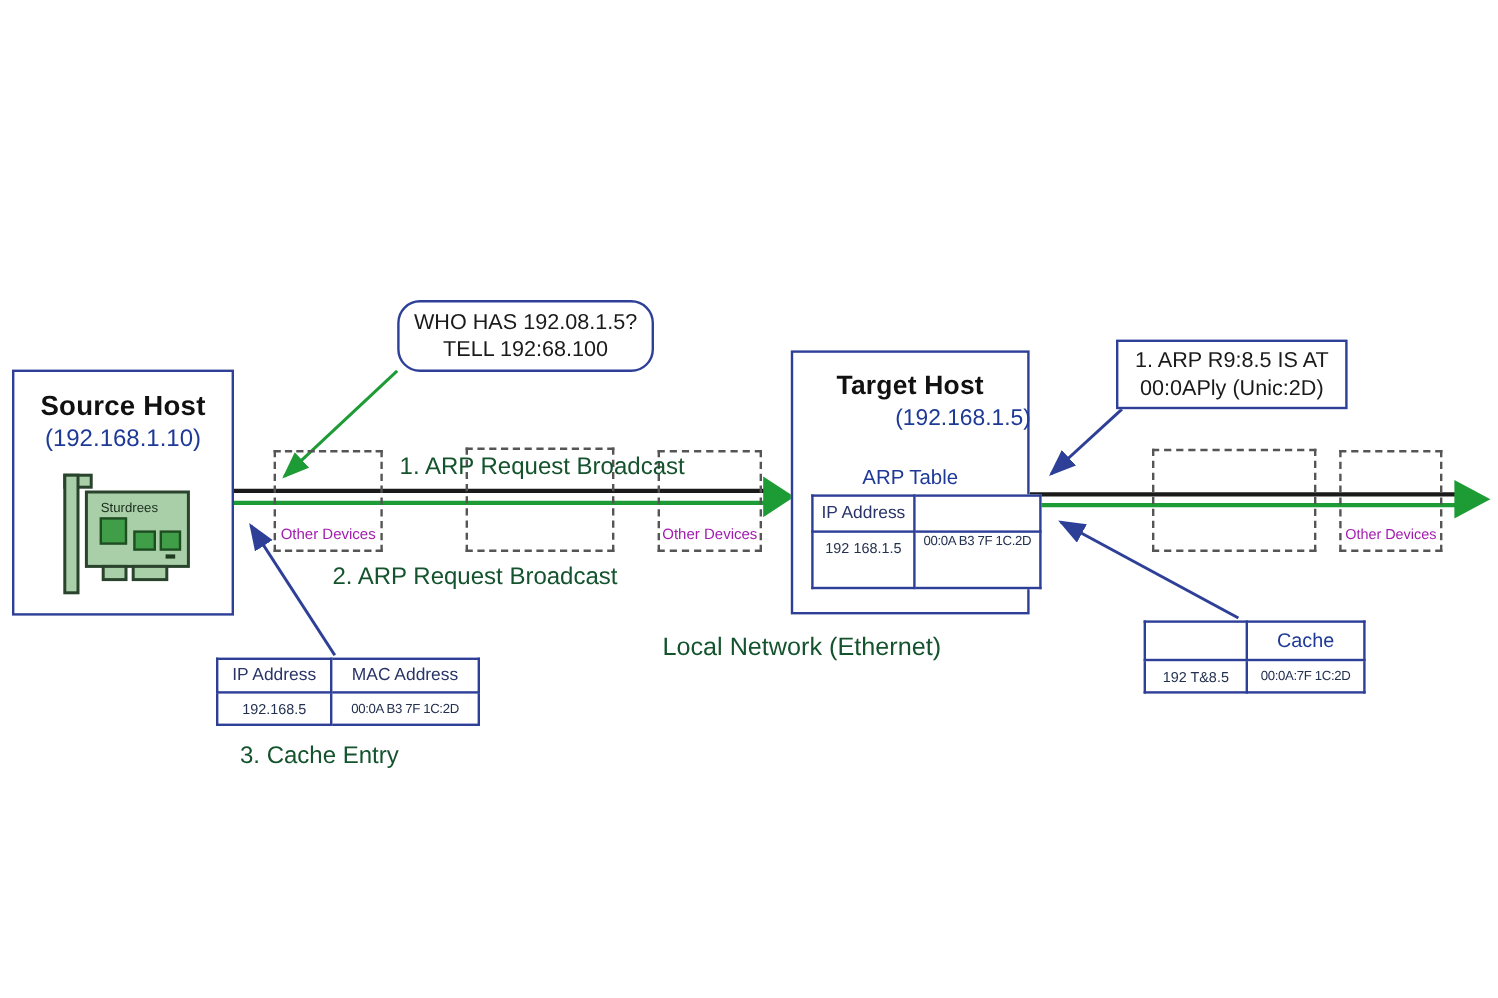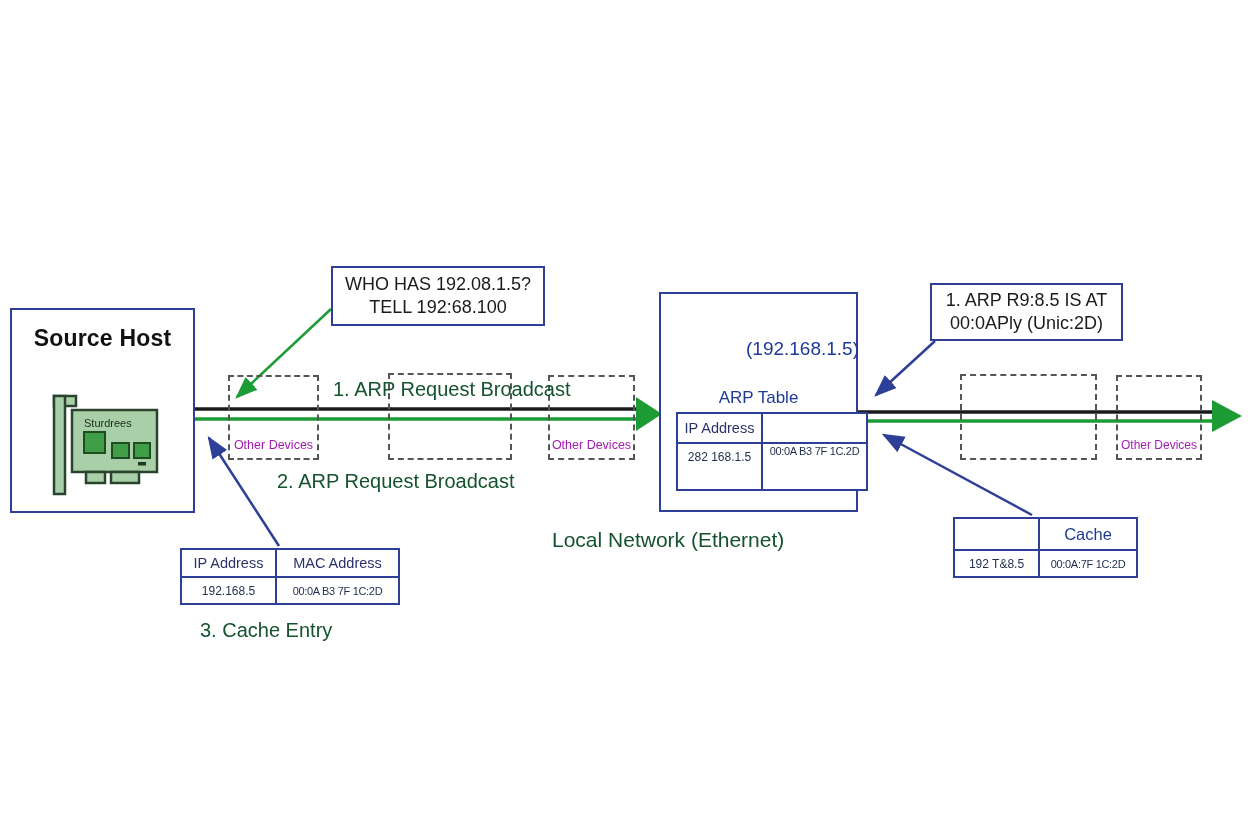--- a/index.html
+++ b/index.html
@@ -65,52 +65,54 @@
     <polygon points="1212,400 1242,416 1212,432" fill="#1d9b34"></polygon>
 
     <line x1="331" y1="309" x2="237" y2="397" stroke="#1d9b34" stroke-width="2.5" marker-end="url(#greenArrow)"></line>
     <line x1="279" y1="546" x2="209" y2="438" stroke="#2e3f98" stroke-width="2.5" marker-end="url(#blueArrow)"></line>
     <line x1="935" y1="341" x2="876" y2="395" stroke="#2e3f98" stroke-width="2.5" marker-end="url(#blueArrow)"></line>
     <line x1="1032" y1="515" x2="884" y2="435" stroke="#2e3f98" stroke-width="2.5" marker-end="url(#blueArrow)"></line>
   </svg>
 
   <div class="host-box" style="left:10px;top:308px;width:185px;height:205px;">
     <div class="host-title" style="top:15px;">Source Host</div>
+    <div class="host-ip" style="top:45px;">(192.168.1.10)</div>
     <svg class="abs" style="left:32px;top:82px;" width="125" height="112" viewBox="0 0 125 112">
       <rect x="10" y="4" width="22" height="10" fill="#a9cfa9" stroke="#2a432c" stroke-width="2.5"></rect>
       <rect x="10" y="4" width="11" height="98" fill="#a9cfa9" stroke="#2a432c" stroke-width="2.5"></rect>
       <rect x="28" y="18" width="85" height="62" fill="#a9cfa9" stroke="#2a432c" stroke-width="2.5"></rect>
       <text x="40" y="35" font-size="11" fill="#1a2a1a" font-family="Liberation Sans, sans-serif">Sturdrees</text>
       <rect x="40" y="40" width="21" height="21" fill="#3f9e47" stroke="#1f4d22" stroke-width="2"></rect>
       <rect x="68" y="51" width="17" height="15" fill="#3f9e47" stroke="#1f4d22" stroke-width="2"></rect>
       <rect x="90" y="51" width="16" height="15" fill="#3f9e47" stroke="#1f4d22" stroke-width="2"></rect>
       <rect x="94" y="70" width="8" height="3.5" fill="#1f3a1f"></rect>
       <rect x="42" y="80" width="19" height="11" fill="#a9cfa9" stroke="#2a432c" stroke-width="2.5"></rect>
       <rect x="67" y="80" width="28" height="11" fill="#a9cfa9" stroke="#2a432c" stroke-width="2.5"></rect>
     </svg>
   </div>
 
   <div class="host-box" style="left:659px;top:292px;width:199px;height:220px;">
+    <div class="host-title" style="top:14px;font-size:22px;">Target Host</div>
     <div class="host-ip" style="top:44px;font-size:19px;padding-left:44px;">(192.168.1.5)</div>
     <div class="arp-table-title" style="top:94px;">ARP Table</div>
     <table class="mini" style="left:15px;top:118px;width:170px;">
       <tbody>
           <tr style="height:30px;">
         <td style="width:75px;" class="hdr">IP Address</td>
         <td style="width:95px;" class="hdr"></td>
       </tr>
       <tr style="height:47px;">
-        <td class="cell" style="vertical-align:top;padding-top:6px;">282 168.1.5</td>
+        <td class="cell" style="vertical-align:top;padding-top:6px;">192 168.1.5</td>
         <td class="cell-mac" style="vertical-align:top;padding-top:1px;">00:0A B3 7F 1C.2D</td>
       </tr>
     </tbody>
       </table>
   </div>
 
-  <div class="bubble" style="left:331px;top:266px;width:214px;height:60px;">
+  <div class="bubble" style="left:331px;top:250px;width:214px;height:60px;border-radius:19px;">
     <div>WHO HAS 192.08.1.5?</div>
     <div>TELL 192:68.100</div>
   </div>
 
   <div class="bubble" style="left:930px;top:283px;width:193px;height:58px;">
     <div>1. ARP R9:8.5 IS AT</div>
     <div>00:0APly (Unic:2D)</div>
   </div>
 
   <div class="dashed-box" style="left:228px;top:375px;width:91px;height:85px;">

